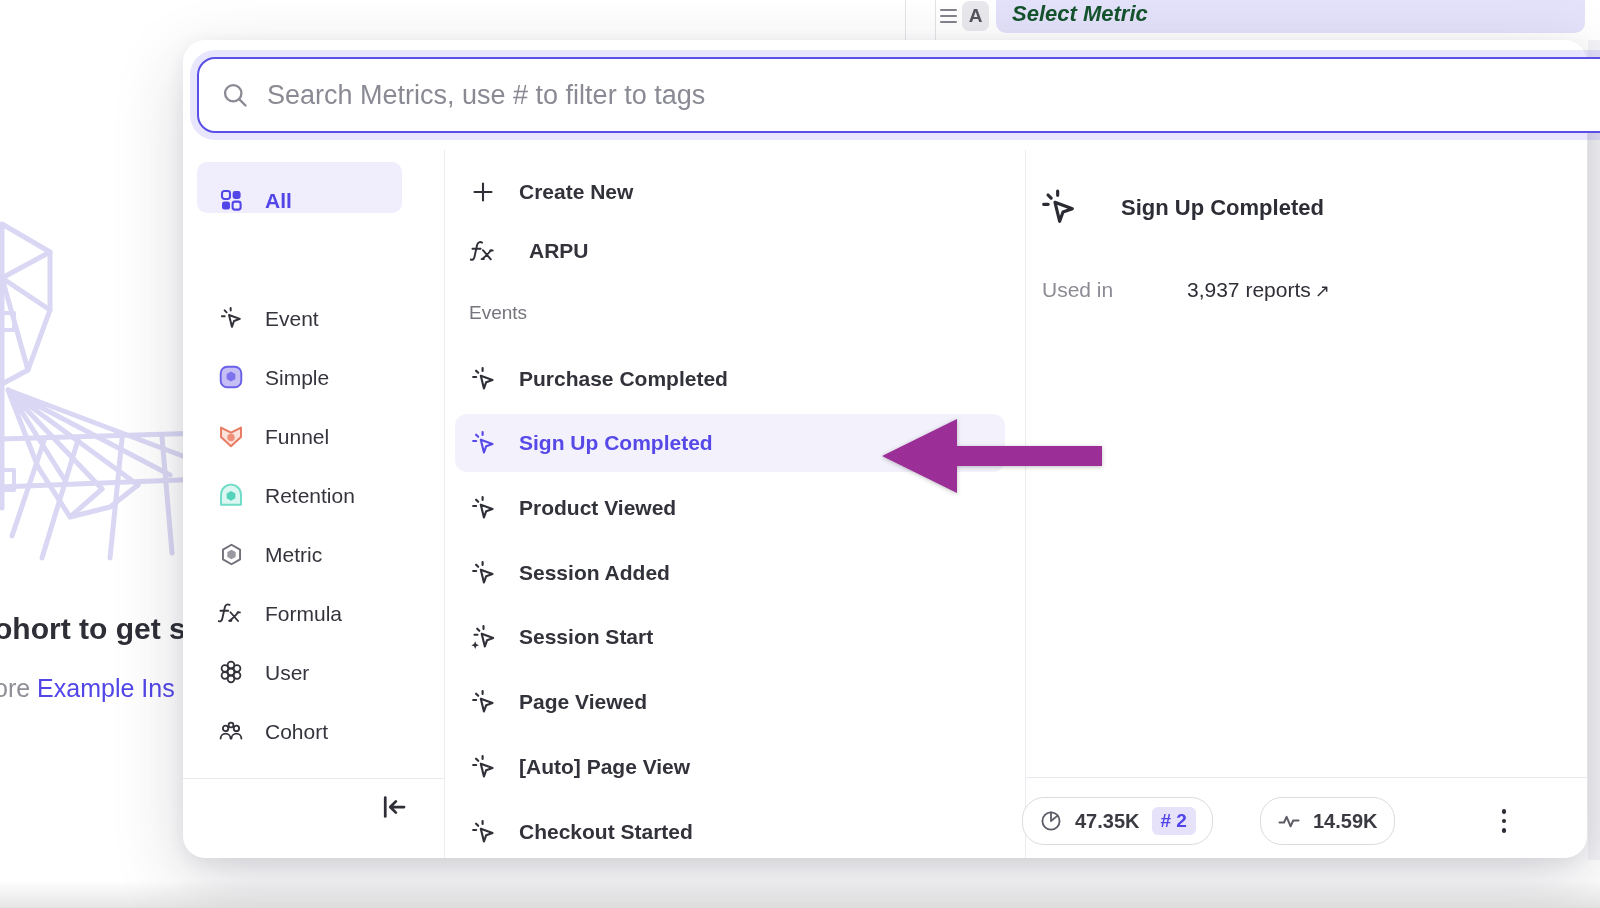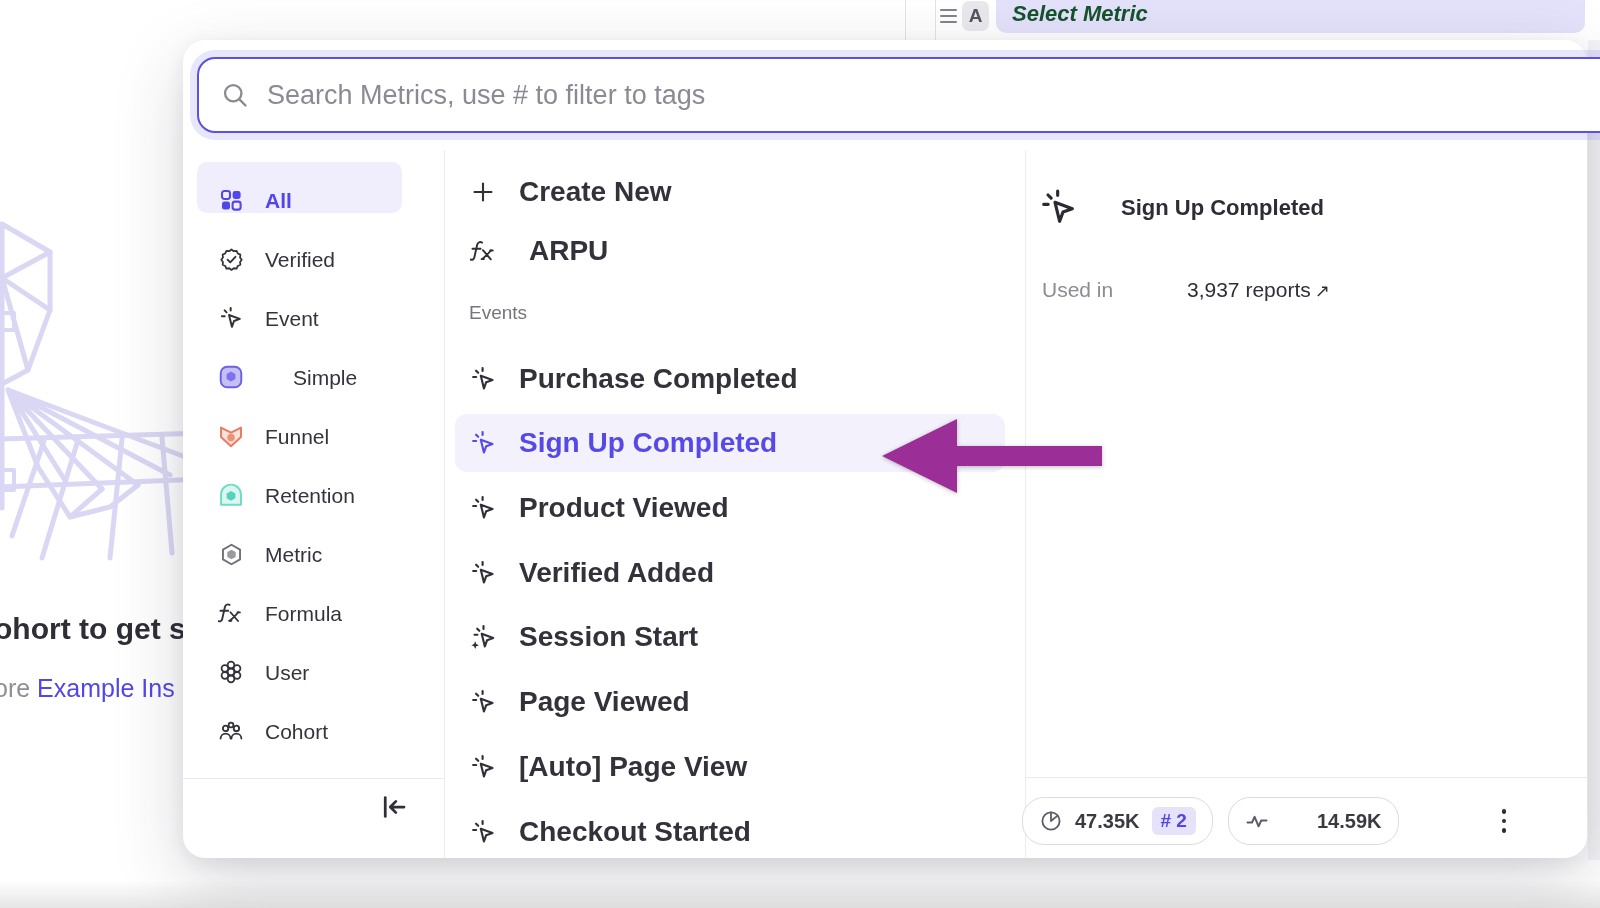--- a/index.html
+++ b/index.html
@@ -53,38 +53,38 @@
   .side-item.sel { background:#f0eefc; }
   .side-item.sel .tx { color:#5246e8; font-weight:600; }
   .side-item.sel .ic { color:#5246e8; }
 
   #sidebar-footer-divider { left:0; top:738px; width:261px; height:1px; background:#e9e9ee; }
   #collapse-btn { left:196px; top:752px; width:32px; height:30px; color:#2f2f38; cursor:pointer; }
 
   
   .row { left:272px; width:550px; height:52px; display:flex; align-items:center; padding-left:14px; border-radius:12px; cursor:pointer; }
   .row .ic { width:28px; height:28px; color:#2f2f38; flex:none; display:flex; align-items:center; justify-content:center; }
-  .row .tx { margin-left:22px; font-size:28px; font-weight:600; color:#32323b; white-space:nowrap; }
+  .row .tx { margin-left:22px; font-size:21px; font-weight:600; color:#32323b; white-space:nowrap; }
   .row.sel { background:#f3f1fc; }
   .row.sel .tx { color:#5649e8; }
   .row.sel .ic { color:#5649e8; }
   #events-header { left:286px; top:262px; font-size:19px; color:#75757e; }
 
   
   #detail-icon { left:856px; top:148px; width:40px; height:40px; color:#2a2a33; }
   #detail-title { left:938px; top:155px; font-size:22px; font-weight:700; color:#2d2d36; }
   #used-in-label { left:859px; top:238px; font-size:21px; color:#8b8b94; }
   #used-in-value { left:1004px; top:238px; font-size:21px; color:#2f2f38; cursor:pointer; }
   #used-in-value .arr { font-size:18px; margin-left:4px; }
 
   #detail-footer-divider { left:842px; top:737px; width:562px; height:1px; background:#e9e9ee; }
   .stat-pill { top:757px; height:48px; border:1px solid #dcdce0; border-radius:22px; background:#fff;
     display:flex; align-items:center; padding:0 16px; cursor:pointer; }
   #stat-pill-0 { left:839px; }
-  #stat-pill-1 { left:1045px;gap:36px; }
+  #stat-pill-1 { left:1077px; }
   .stat-pill .ic { width:24px; height:24px; color:#5c5c66; }
   .stat-pill .val { margin-left:12px; font-size:20px; font-weight:600; color:#3a3a42; }
   .stat-pill .chip { margin-left:12px; background:#e5e2fa; color:#5246e8; border-radius:6px;
     padding:3px 9px; font-size:19px; font-weight:600; }
   #kebab { left:1312px; top:762px; width:18px; height:38px; display:flex; flex-direction:column;
     align-items:center; justify-content:center; gap:5px; cursor:pointer; }
   #kebab i { width:4.5px; height:4.5px; border-radius:50%; background:#2a2a33; display:block; }
 
   
   #anno-arrow { left:875px; top:410px; width:235px; height:90px; pointer-events:none;
@@ -216,37 +216,29 @@
   <div class="abs vdivider" id="divider-detail"></div>
 
   <div class="abs side-item sel" style="top:122px;">
     <span class="ic">
         <svg width="24" height="24" viewBox="0 0 24 24">
           <use href="#sym-grid"></use>
         </svg>
       </span>
     <span class="tx">All</span>
   </div>
-  <div class="abs side-item" style="top:181px;">
+  <div class="abs side-item" style="top:240px;">
     <span class="ic">
         <svg width="25" height="25" viewBox="0 0 24 24">
-          <use href="#sym-seal"></use>
-        </svg>
-      </span>
-    <span class="tx">Verified</span>
-  </div>
-  <div class="abs side-item" style="top:240px;">
-    <span class="ic">
-        <svg width="25" height="25" viewBox="0 0 24 24">
           <use href="#sym-event"></use>
         </svg>
       </span>
     <span class="tx">Event</span>
   </div>
-  <div class="abs side-item" style="top:299px;gap:28px;">
+  <div class="abs side-item" style="top:299px;">
     <span class="ic">
       <svg width="26" height="26" viewBox="0 0 24 24">
         <rect x="2.5" y="2.5" width="19" height="19" rx="6" fill="#c5bff5" stroke="#6b61e8" stroke-width="1.8"></rect>
         <path d="M12 7 l4 2.3 v4.6 L12 16.2 l-4-2.3 v-4.6 z" fill="#7d71ee"></path>
       </svg>
     </span>
     <span class="tx">Simple</span>
   </div>
   <div class="abs side-item" style="top:358px;">
     <span class="ic">
@@ -348,21 +340,21 @@
         </svg>
       </span>
     <span class="tx">Product Viewed</span>
   </div>
   <div class="abs row" style="top:507px;">
     <span class="ic">
         <svg width="27" height="27" viewBox="0 0 24 24">
           <use href="#sym-event"></use>
         </svg>
       </span>
-    <span class="tx">Verified Added</span>
+    <span class="tx">Session Added</span>
   </div>
   <div class="abs row" style="top:571px;">
     <span class="ic">
         <svg width="27" height="27" viewBox="0 0 24 24">
           <use href="#sym-event-star"></use>
         </svg>
       </span>
     <span class="tx">Session Start</span>
   </div>
   <div class="abs row" style="top:636px;">

